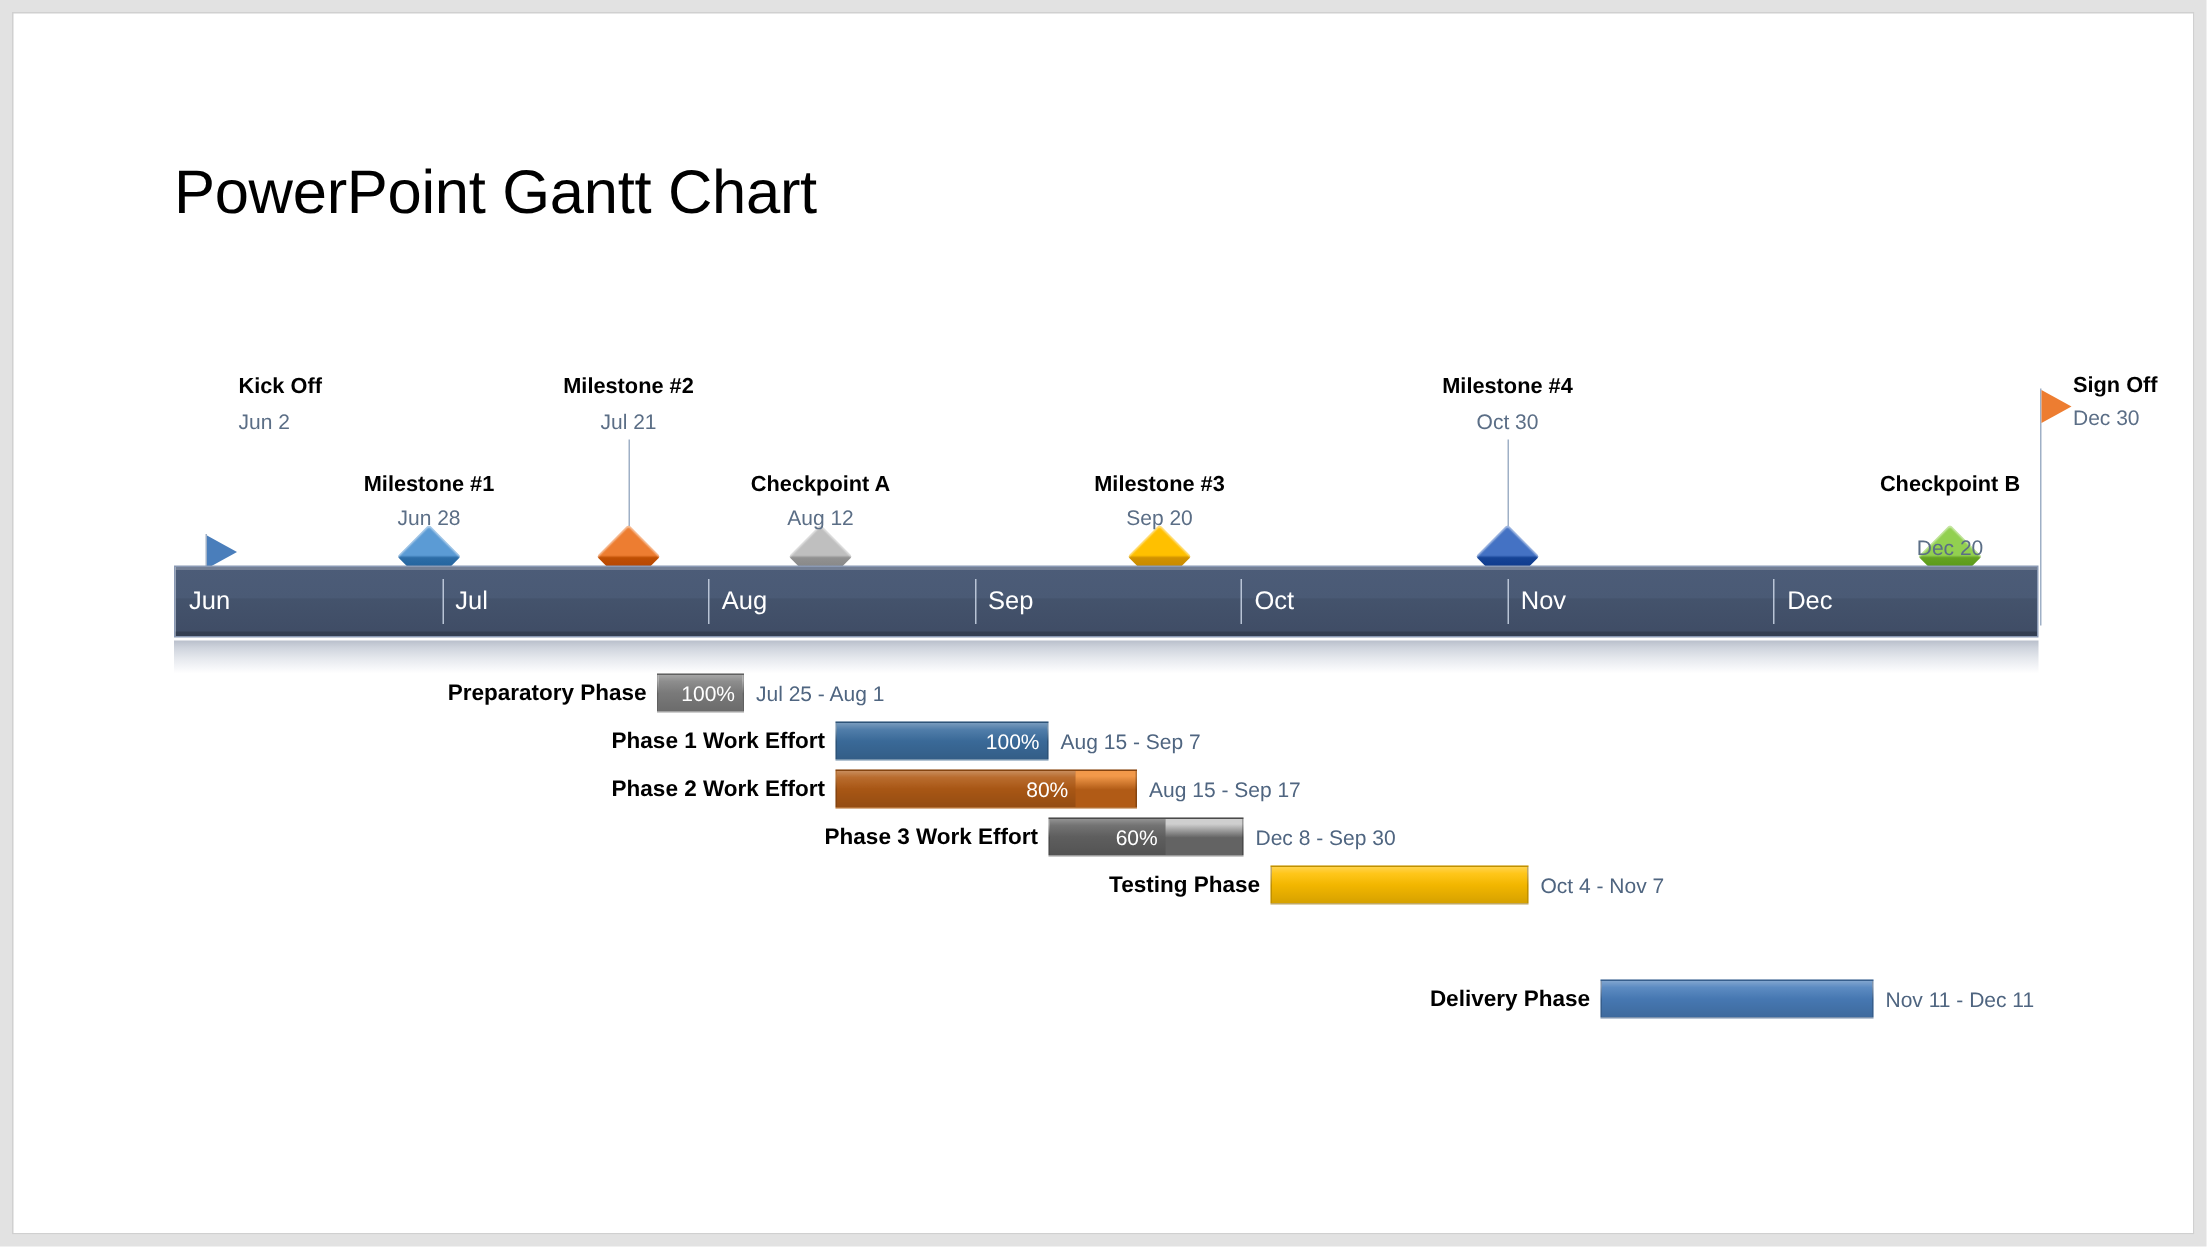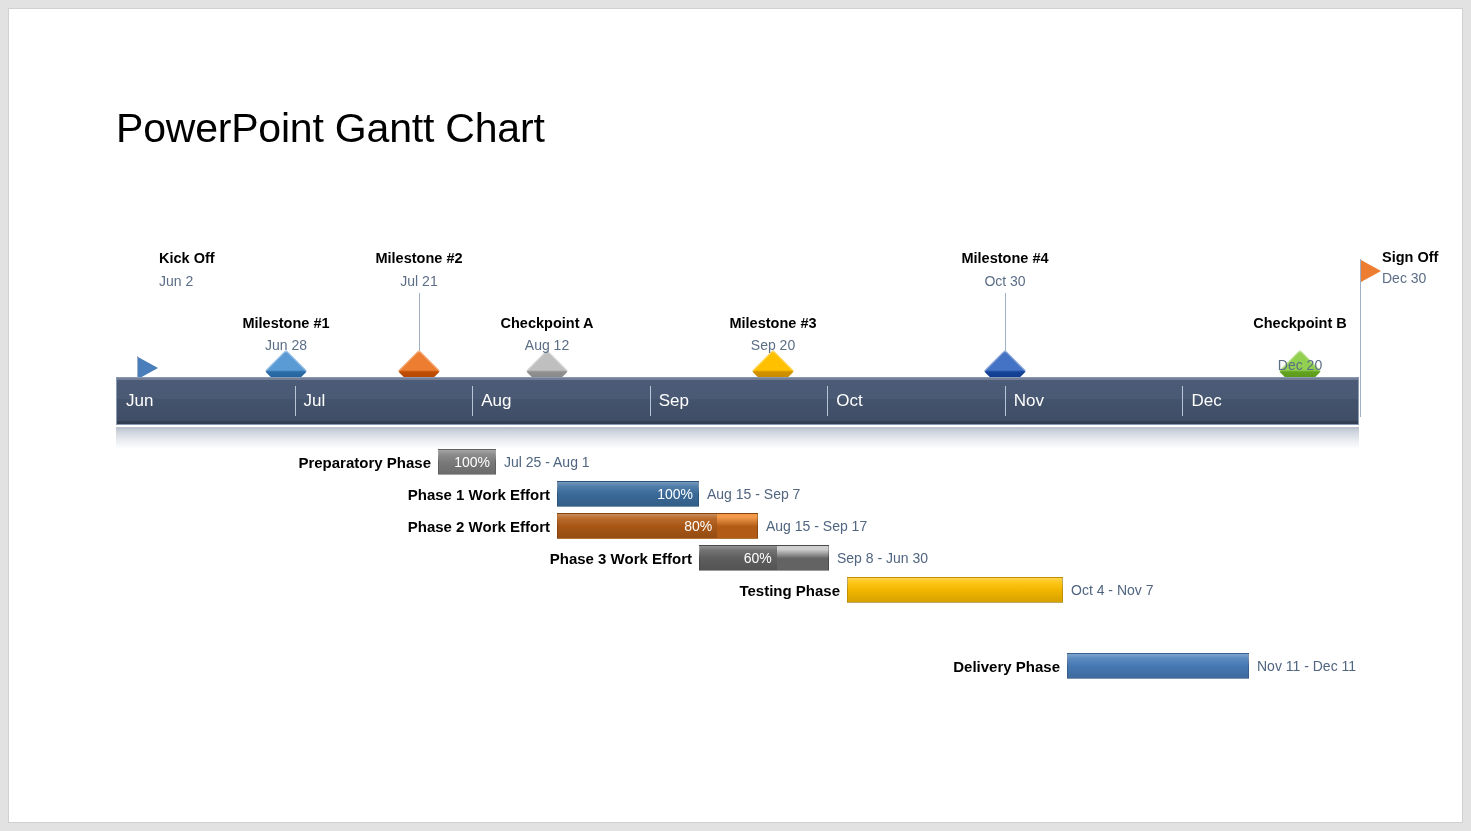--- a/index.html
+++ b/index.html
@@ -232,23 +232,23 @@
           <div class="pct" style="left: 0px; width: 80%; text-align: right; padding-right: 5px; box-sizing: border-box;">80%</div>
         </div>
         <div class="task-dates">Aug 15 - Sep 17</div>
       </div>
       <div class="task" style="left: 690px; top: 536px; width: 130px;">
         <div class="task-label">Phase 3 Work Effort</div>
         <div class="bar" style="width: 100%; background: linear-gradient(rgb(207, 207, 207) 0%, rgb(207, 207, 207) 14%, rgb(99, 99, 99) 52%, rgb(99, 99, 99) 100%); border: 1px solid rgba(0, 0, 0, 0.25);">
           <div class="fill" style="width: 60%; background: linear-gradient(rgba(255, 255, 255, 0.3) 0%, rgba(255, 255, 255, 0.1) 18%, rgba(0, 0, 0, 0.05) 50%, rgba(0, 0, 0, 0.16) 100%), rgb(99, 99, 99);"></div>
           <div class="pct" style="left: 0px; width: 60%; text-align: right; padding-right: 5px; box-sizing: border-box;">60%</div>
         </div>
-        <div class="task-dates">Sep 8 - Jun 30</div>
-      </div>
-      <div class="task" style="left: 838px; top: 568px; width: 216px;">
+        <div class="task-dates">Dec 8 - Sep 30</div>
+      </div>
+      <div class="task" style="left: 838px; top: 568px; width: 172px;">
         <div class="task-label">Testing Phase</div>
         <div class="bar" style="width: 100%; background: linear-gradient(rgb(255, 224, 138) 0%, rgb(255, 224, 138) 14%, rgb(255, 192, 0) 52%, rgb(255, 192, 0) 100%); border: 1px solid rgba(0, 0, 0, 0.25);">
           <div class="fill" style="width: 100%; background: linear-gradient(rgba(255, 255, 255, 0.3) 0%, rgba(255, 255, 255, 0.1) 18%, rgba(0, 0, 0, 0.05) 50%, rgba(0, 0, 0, 0.16) 100%), rgb(255, 192, 0);"></div>
         </div>
         <div class="task-dates">Oct 4 - Nov 7</div>
       </div>
       <div class="task" style="left: 1058px; top: 600px; width: 182px; margin-top: 44px;">
         <div class="task-label">Delivery Phase</div>
         <div class="bar" style="width: 100%; background: linear-gradient(rgb(169, 197, 232) 0%, rgb(169, 197, 232) 14%, rgb(74, 126, 187) 52%, rgb(74, 126, 187) 100%); border: 1px solid rgba(0, 0, 0, 0.25);">
           <div class="fill" style="width: 100%; background: linear-gradient(rgba(255, 255, 255, 0.3) 0%, rgba(255, 255, 255, 0.1) 18%, rgba(0, 0, 0, 0.05) 50%, rgba(0, 0, 0, 0.16) 100%), rgb(74, 126, 187);"></div>

